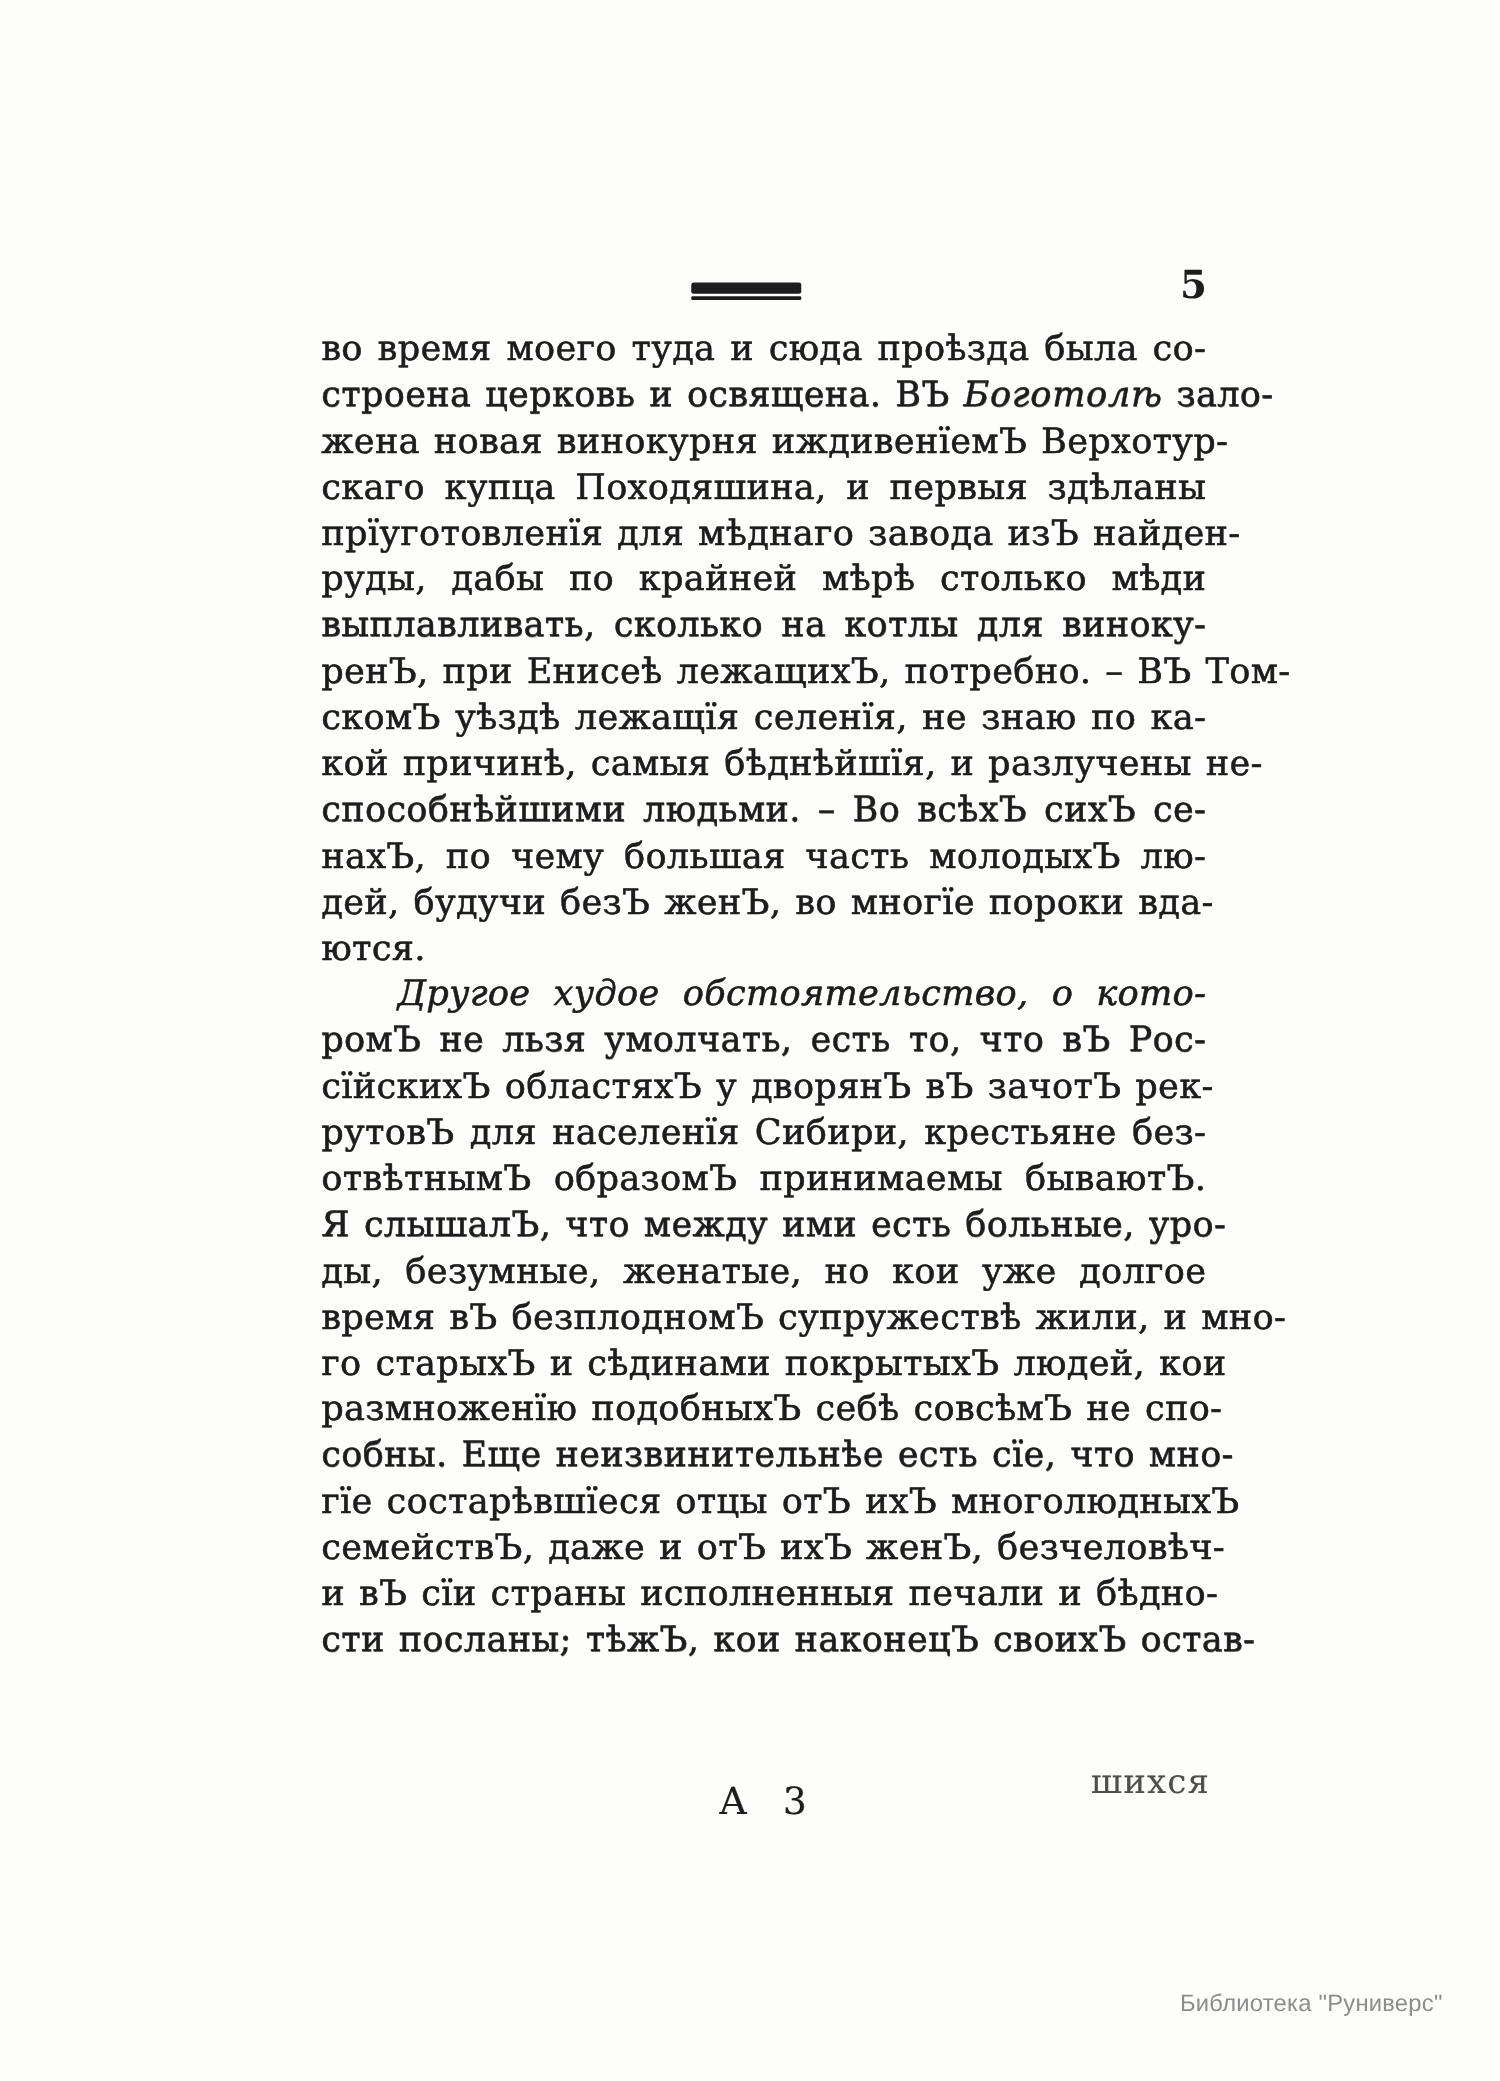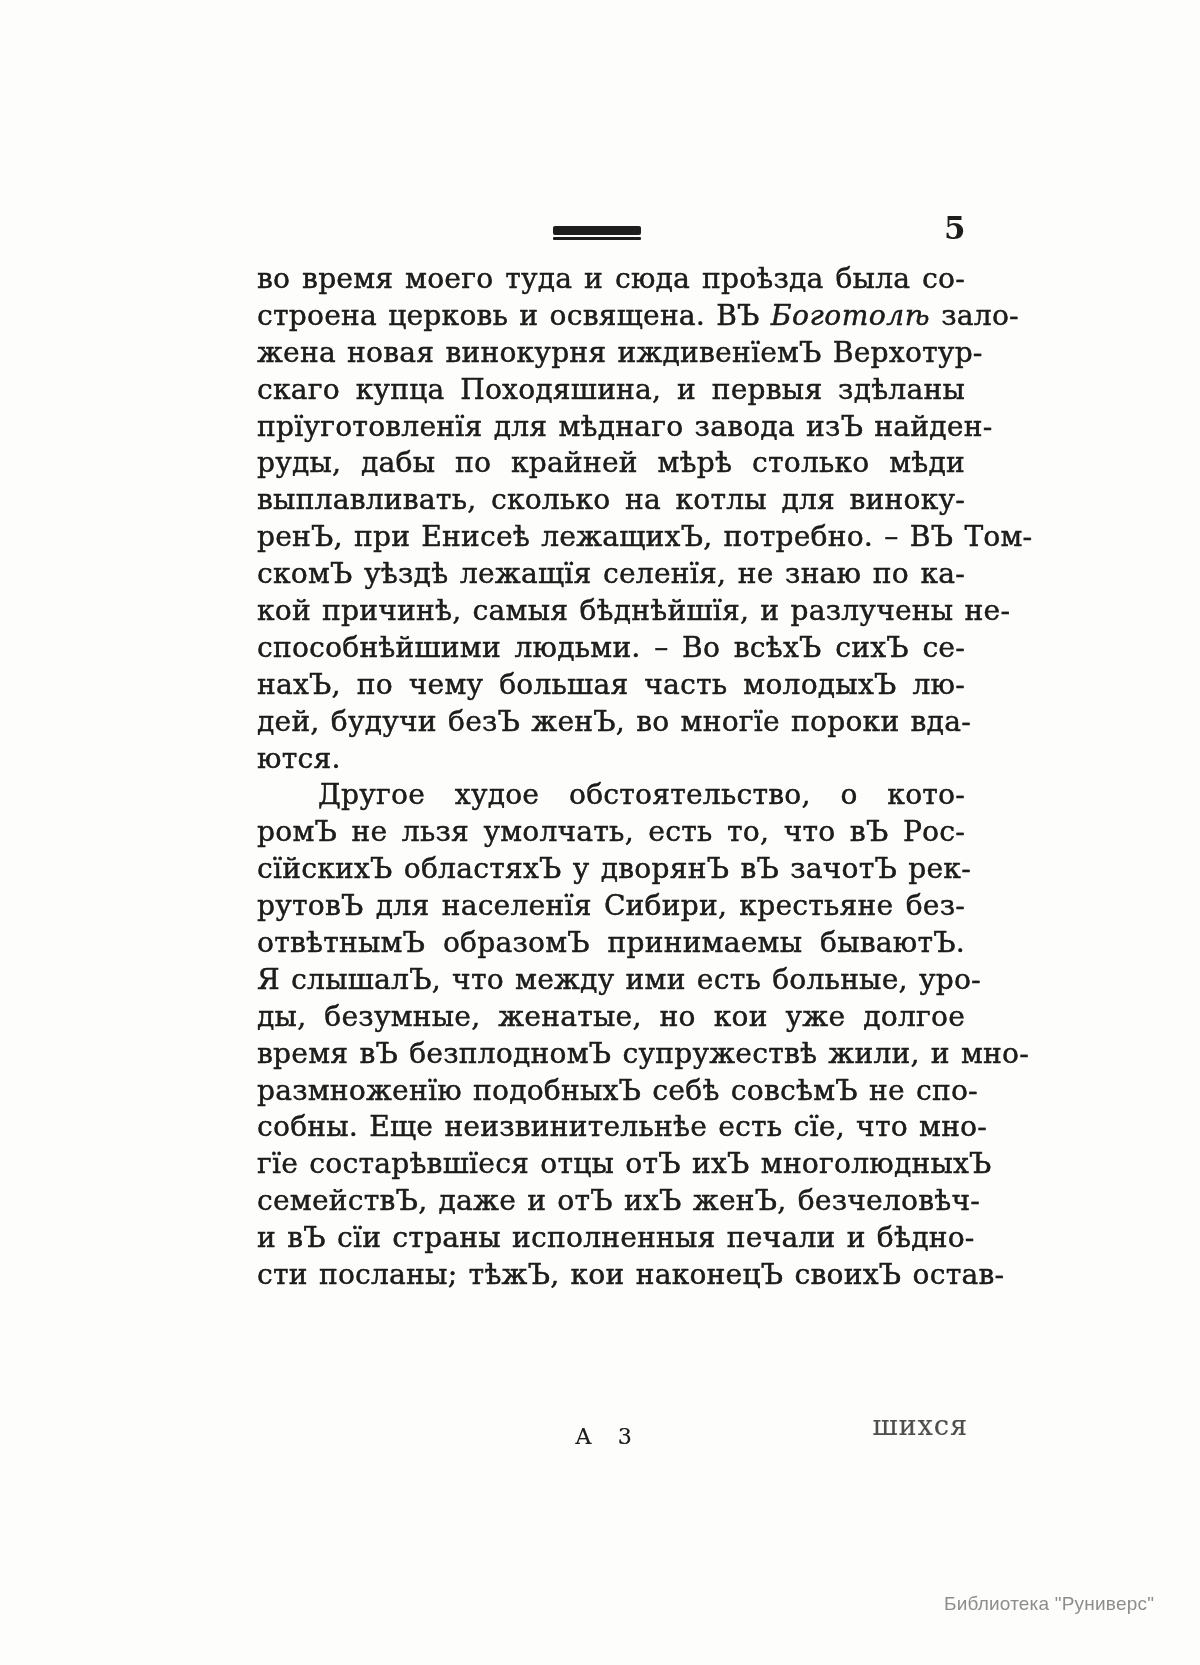--- a/index.html
+++ b/index.html
@@ -35,31 +35,31 @@
   }
   .line{
     height:36.9px;
     text-align:justify;
     text-align-last:justify;
     text-justify:inter-word;
     white-space:nowrap;
     margin-left:39px;
   }
   .line.para-end{text-align-last:left;}
-  .line.indent{padding-left:61px;}
+  .line.indent{padding-left:61px;font-style:italic;}
   .line i{letter-spacing:0.6px;}
   
   .catchword{
     position:absolute;right:232px;top:1410px;
     font-size:27px;letter-spacing:1px;opacity:0.78;
     text-shadow:0.3px 0.2px 0 rgba(20,20,20,0.45);
   }
   .signature{
     position:absolute;left:575px;top:1424px;
-    font-size:22px;word-spacing:17px;letter-spacing:1px;
+    font-size:30px;word-spacing:17px;letter-spacing:1px;
     text-shadow:0.3px 0.2px 0 rgba(20,20,20,0.5);
   }
   .watermark{
     position:absolute;left:944px;top:1593px;
     font-family:"Liberation Sans", sans-serif;
     font-size:19px;color:var(--wm);letter-spacing:0.2px;
   }
 </style>
 </head>
 <body>
@@ -89,20 +89,21 @@
       <div class="line">дей, будучи безЪ женЪ, во многїе пороки вда-</div>
       <div class="line para-end">ются.</div>
       <div class="line indent">Другое худое обстоятельство, о кото-</div>
       <div class="line">ромЪ не льзя умолчать, есть то, что вЪ Рос-</div>
       <div class="line">сїйскихЪ областяхЪ у дворянЪ вЪ зачотЪ рек-</div>
       <div class="line">рутовЪ для населенїя Сибири, крестьяне без-</div>
       <div class="line">отвѣтнымЪ образомЪ принимаемы бываютЪ.</div>
       <div class="line">Я слышалЪ, что между ими есть больные, уро-</div>
       <div class="line">ды, безумные, женатые, но кои уже долгое</div>
       <div class="line">время вЪ безплодномЪ супружествѣ жили, и мно-</div>
+      <div class="line">го старыхЪ и сѣдинами покрытыхЪ людей, кои</div>
       <div class="line">размноженїю подобныхЪ себѣ совсѣмЪ не спо-</div>
       <div class="line">собны. Еще неизвинительнѣе есть сїе, что мно-</div>
       <div class="line">гїе состарѣвшїеся отцы отЪ ихЪ многолюдныхЪ</div>
       <div class="line">семействЪ, даже и отЪ ихЪ женЪ, безчеловѣч-</div>
       <div class="line">и вЪ сїи страны исполненныя печали и бѣдно-</div>
       <div class="line">сти посланы; тѣжЪ, кои наконецЪ своихЪ остав-</div>
     </div>
 
   <div class="catchword">шихся</div>
 

